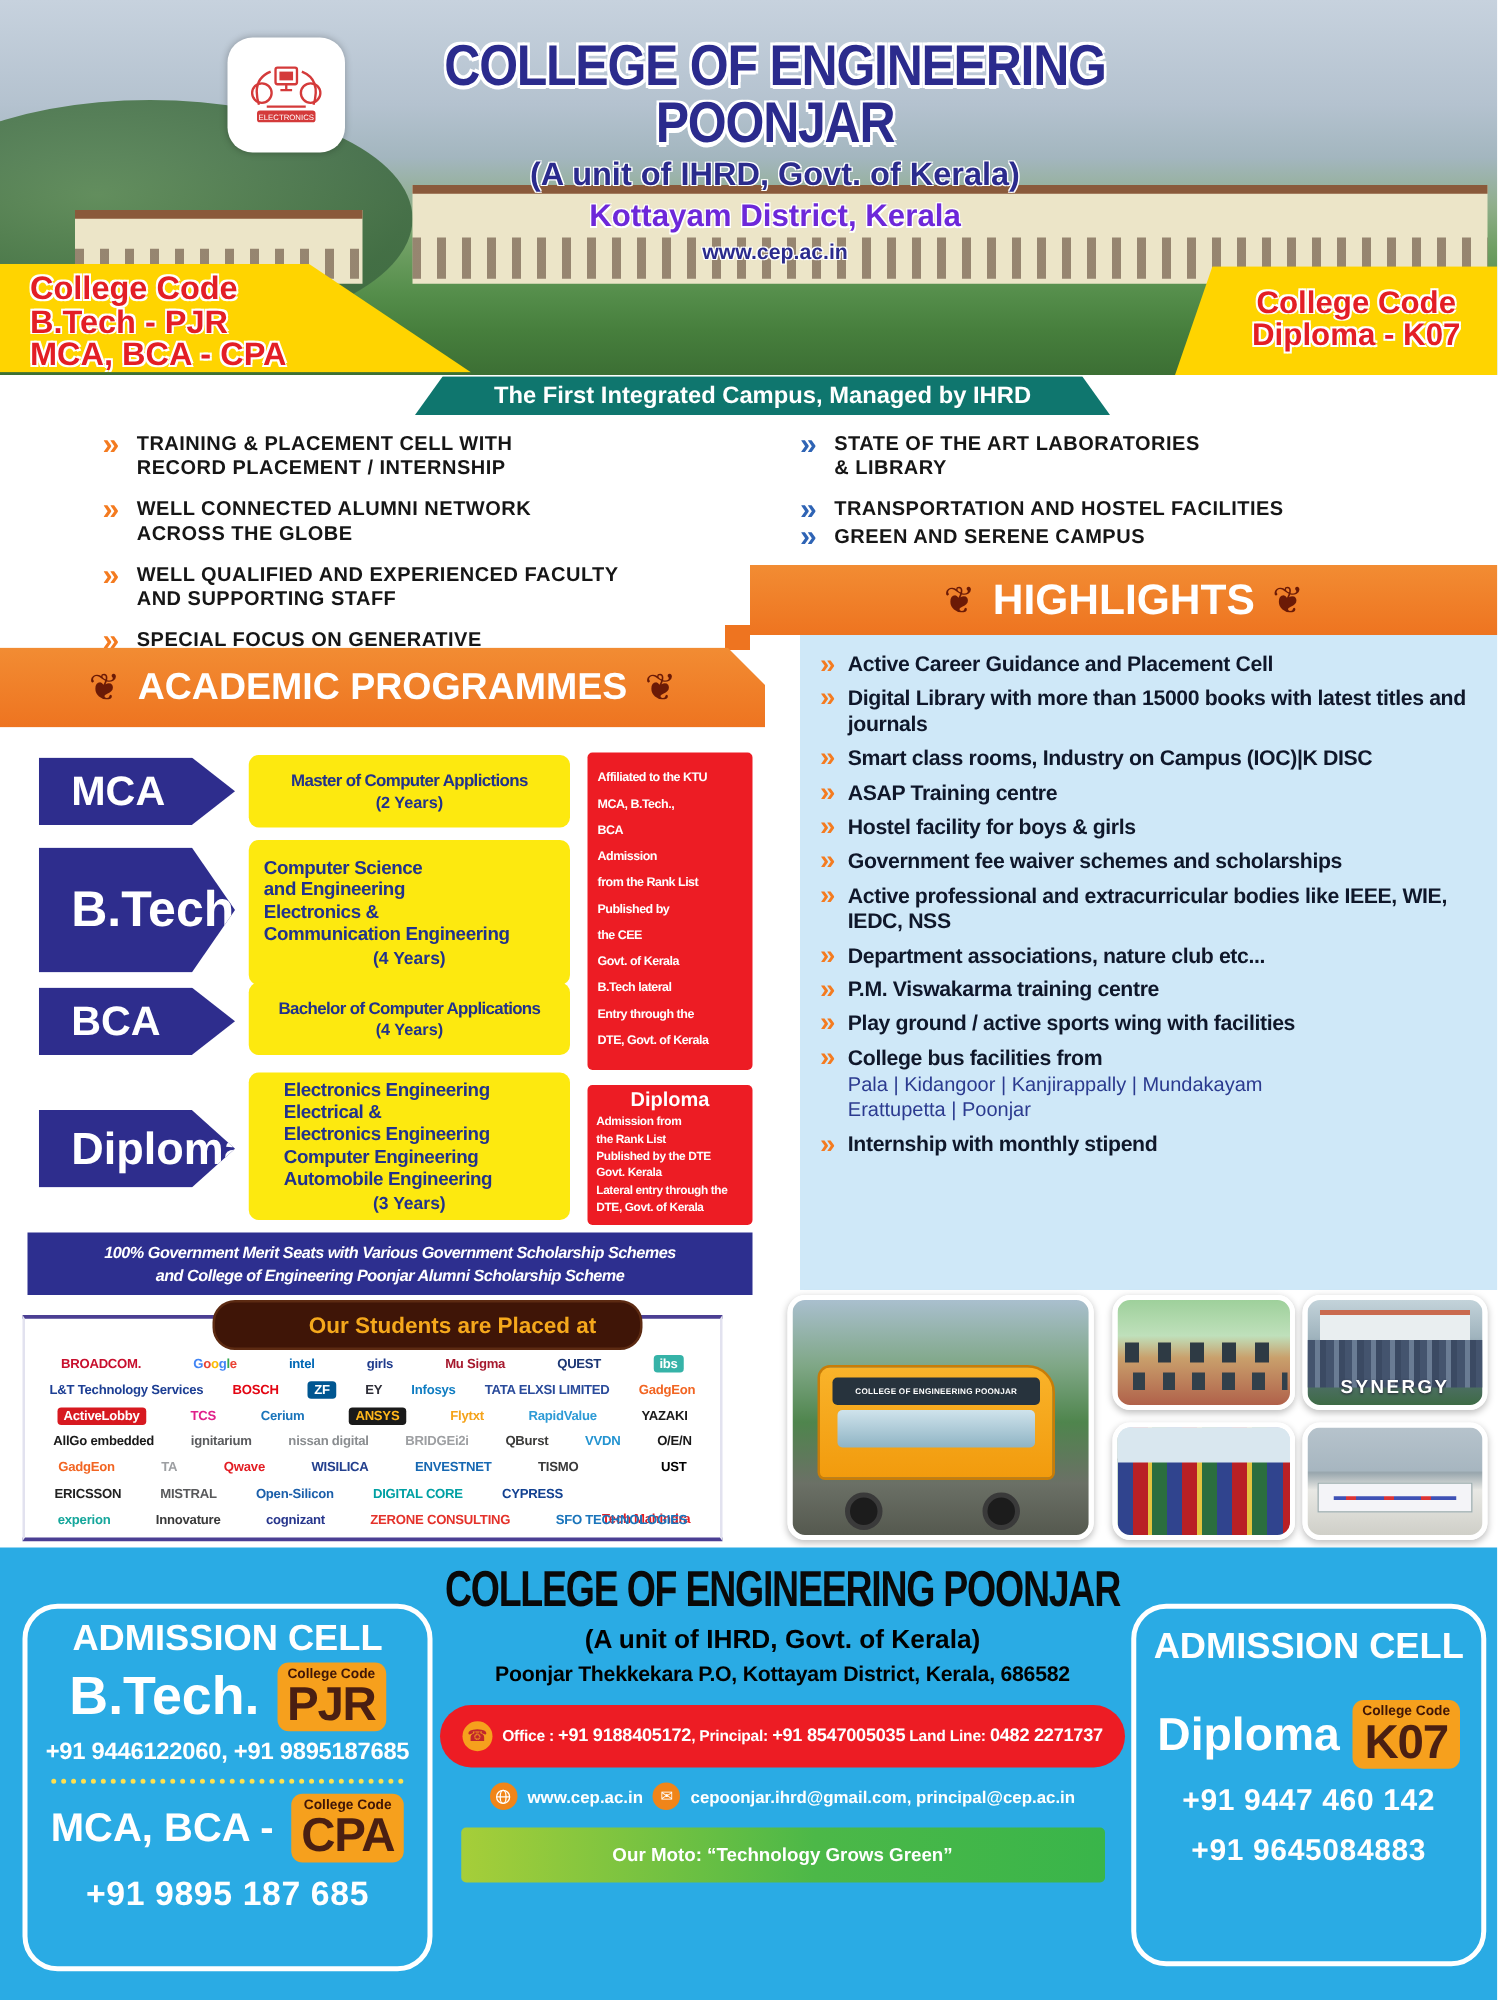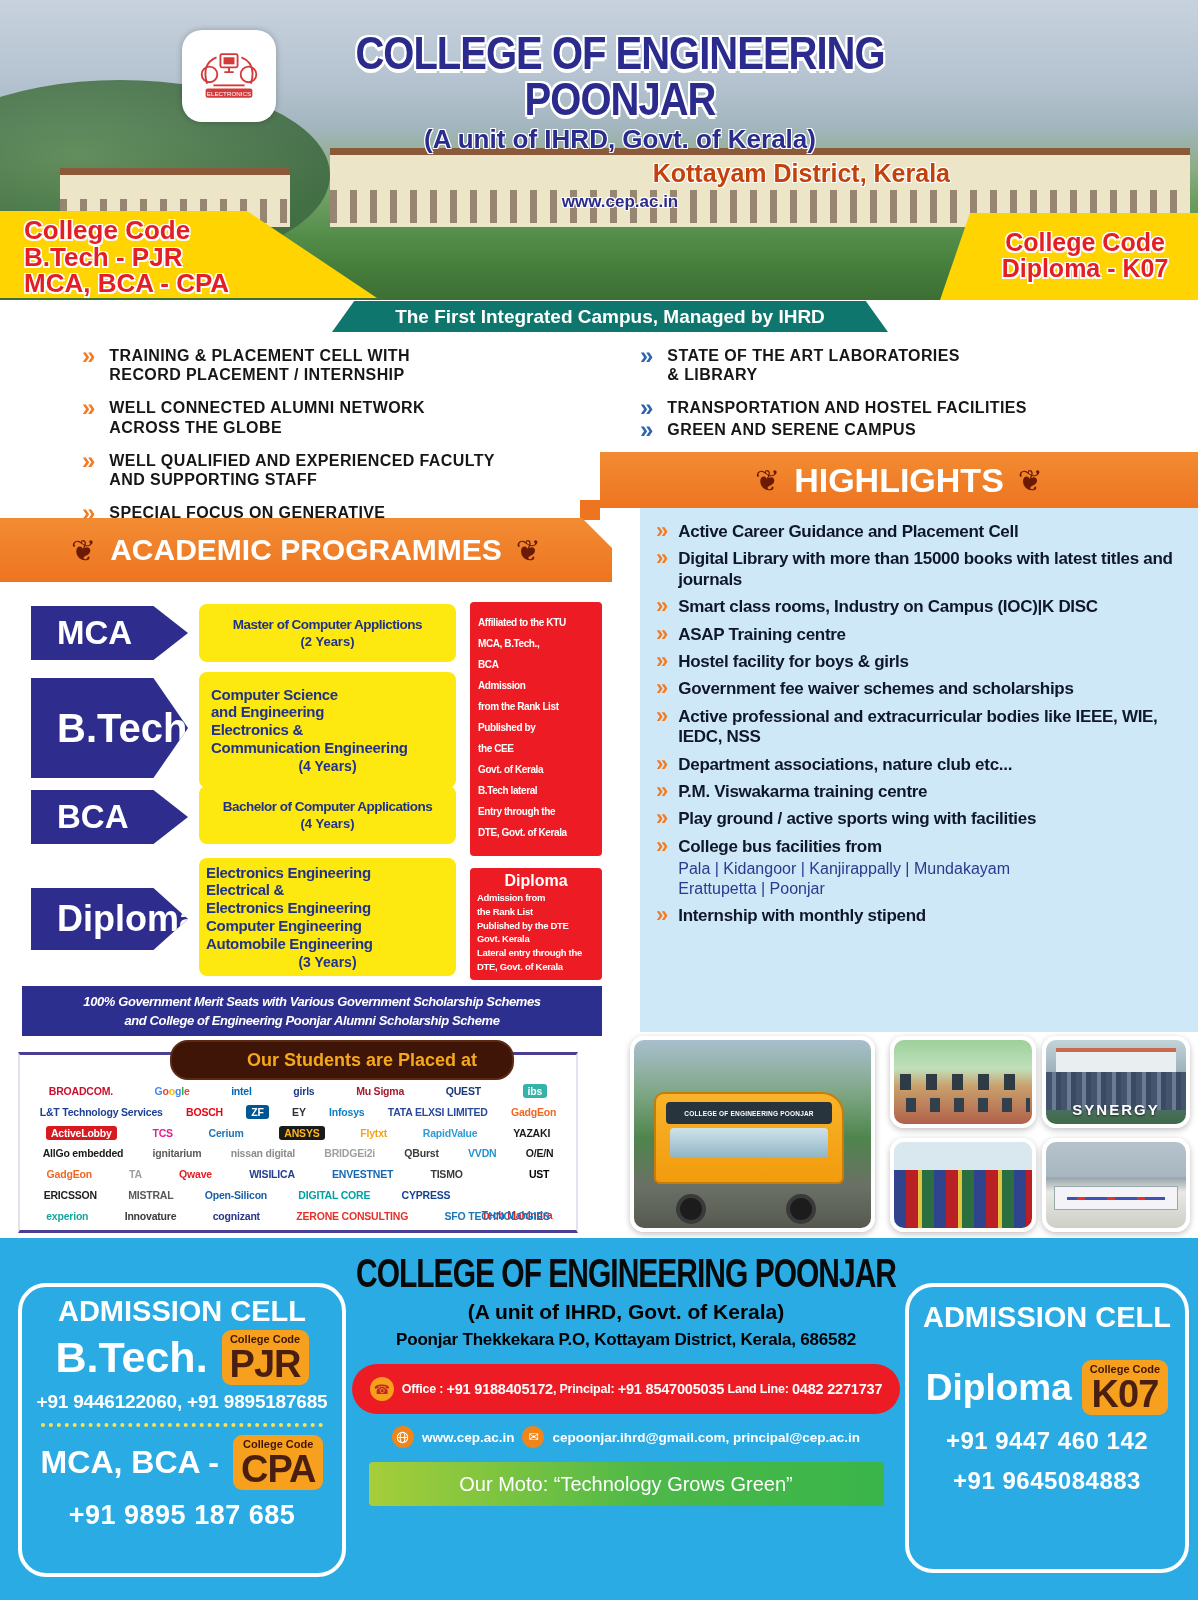--- a/index.html
+++ b/index.html
@@ -19,22 +19,22 @@
   .b1{left:330px;top:148px;width:860px;height:72px;}
   .b2{left:60px;top:168px;width:230px;height:52px;}
   .logo-box{left:182px;top:30px;width:94px;height:92px;background:#fff;border-radius:20px;
     display:flex;align-items:center;justify-content:center;box-shadow:0 0 6px rgba(0,0,0,.25);}
   .hero-text{left:290px;top:30px;width:660px;text-align:center;}
   .h-title{font-size:40px;font-weight:800;color:#2b2b8d;letter-spacing:-1px;line-height:1.0;
     transform:scaleY(1.15);transform-origin:top center;
     text-shadow:-2px -2px 0 #fff,2px -2px 0 #fff,-2px 2px 0 #fff,2px 2px 0 #fff,0 3px 0 #fff;}
   .h-sub{margin-top:14px;font-size:26px;font-weight:800;color:#2b2b8d;
     text-shadow:-1px -1px 0 #fff,1px -1px 0 #fff,-1px 1px 0 #fff,1px 1px 0 #fff;}
-  .h-dist{margin-top:4px;font-size:25px;font-weight:800;color:#c2410c;
-    text-shadow:-1px -1px 0 #fff,1px -1px 0 #fff,-1px 1px 0 #fff,1px 1px 0 #fff;text-align:right;}
+  .h-dist{margin-top:4px;font-size:25px;font-weight:800;color:#6d28d9;
+    text-shadow:-1px -1px 0 #fff,1px -1px 0 #fff,-1px 1px 0 #fff,1px 1px 0 #fff;}
   .h-web{margin-top:4px;font-size:17px;font-weight:800;color:#2b2b8d;
     text-shadow:-1px -1px 0 #fff,1px -1px 0 #fff,-1px 1px 0 #fff,1px 1px 0 #fff;}
   .ribbon{background:#ffd400;color:#e31e25;font-weight:800;
     text-shadow:-1.5px -1.5px 0 #fff,1.5px -1.5px 0 #fff,-1.5px 1.5px 0 #fff,1.5px 1.5px 0 #fff;}
   .rib-left{left:0;top:211px;width:380px;height:87px;padding:6px 0 0 24px;box-sizing:border-box;
     clip-path:polygon(0 0,247px 0,377px 100%,0 100%);font-size:26px;line-height:1.02;}
   .rib-right{left:940px;top:213px;width:258px;height:87px;box-sizing:border-box;
     clip-path:polygon(30px 0,100% 0,100% 100%,0 100%);
     font-size:25px;line-height:1.05;text-align:center;padding:16px 8px 0 40px;}
   .banner-int{left:332px;top:301px;width:556px;height:31px;background:#0f766e;color:#fff;
@@ -83,21 +83,21 @@
   .r0 .prog-box{top:604px;height:58px;padding:4px 10px;text-align:center;}
   .r0 .p-name,.r2 .p-name{font-size:13.5px;letter-spacing:-.5px;white-space:nowrap;text-align:center;}
   .r0 .p-years,.r2 .p-years{font-size:13px;}
   .r1 .prog-arrow{top:678px;height:100px;width:157px;font-size:40px;}
   .r1 .prog-box{top:672px;height:116px;padding:6px 12px;}
   .r1 .p-name,.r3 .p-name{font-size:15px;letter-spacing:-.3px;}
   .r1 .p-years,.r3 .p-years{font-size:14px;}
   .r2 .prog-arrow{top:790px;height:54px;width:157px;font-size:33px;}
   .r2 .prog-box{top:786px;height:58px;padding:4px 10px;text-align:center;}
   .r3 .prog-arrow{top:888px;height:62px;width:157px;font-size:36px;}
-  .r3 .prog-box{top:858px;height:118px;padding:6px 7px;}
+  .r3 .prog-box{top:858px;height:118px;padding:6px 28px;}
   .red-note{background:#ed1c24;color:#fff;font-weight:800;box-sizing:border-box;border-radius:4px;}
   .rn1{left:470px;top:602px;width:132px;height:254px;padding:10px 8px;font-size:10px;
     letter-spacing:-.4px;line-height:2.1;}
   .rn2{left:470px;top:868px;width:132px;height:112px;padding:4px 7px;text-align:left;}
   .rn2-title{font-size:16px;text-align:center;margin-bottom:1px;}
   .rn2-body{font-size:9.5px;letter-spacing:-.3px;line-height:1.45;}
   .scholar{left:22px;top:986px;width:580px;height:50px;background:#2d2f8f;color:#fff;
     display:flex;align-items:center;justify-content:center;text-align:center;
     font-size:13px;font-weight:800;font-style:italic;letter-spacing:-.4px;line-height:1.5;}
 
@@ -176,21 +176,21 @@
     letter-spacing:-.2px;}
   .red-bar span{white-space:pre;}
   .red-bar .num{font-size:14.5px;}
   .circle-ic{width:24px;height:24px;border-radius:50%;background:#f6a01d;display:inline-flex;
     align-items:center;justify-content:center;color:#c0262c;font-size:13px;margin-right:8px;flex:none;}
   .web-line{margin-top:12px;display:flex;align-items:center;justify-content:center;gap:8px;
     color:#fff;font-weight:800;font-size:13.5px;}
   .web-line .circle-ic{margin:0;background:#f08519;color:#fff;width:22px;height:22px;font-size:12px;}
   .moto-bar{margin:14px auto 0 auto;width:515px;height:44px;border-radius:4px;
     background:linear-gradient(90deg,#a6ce39,#4cb848 55%,#39b54a);
-    display:flex;align-items:center;justify-content:center;color:#fff;font-weight:400;font-size:20px;}
+    display:flex;align-items:center;justify-content:center;color:#fff;font-weight:700;font-size:15px;}
 </style>
 </head>
 <body>
 
 <div id="poster">
 
   <div class="abs hero">
     <div class="hill"></div>
     <div class="bldg b1">
         <div class="win"></div>

